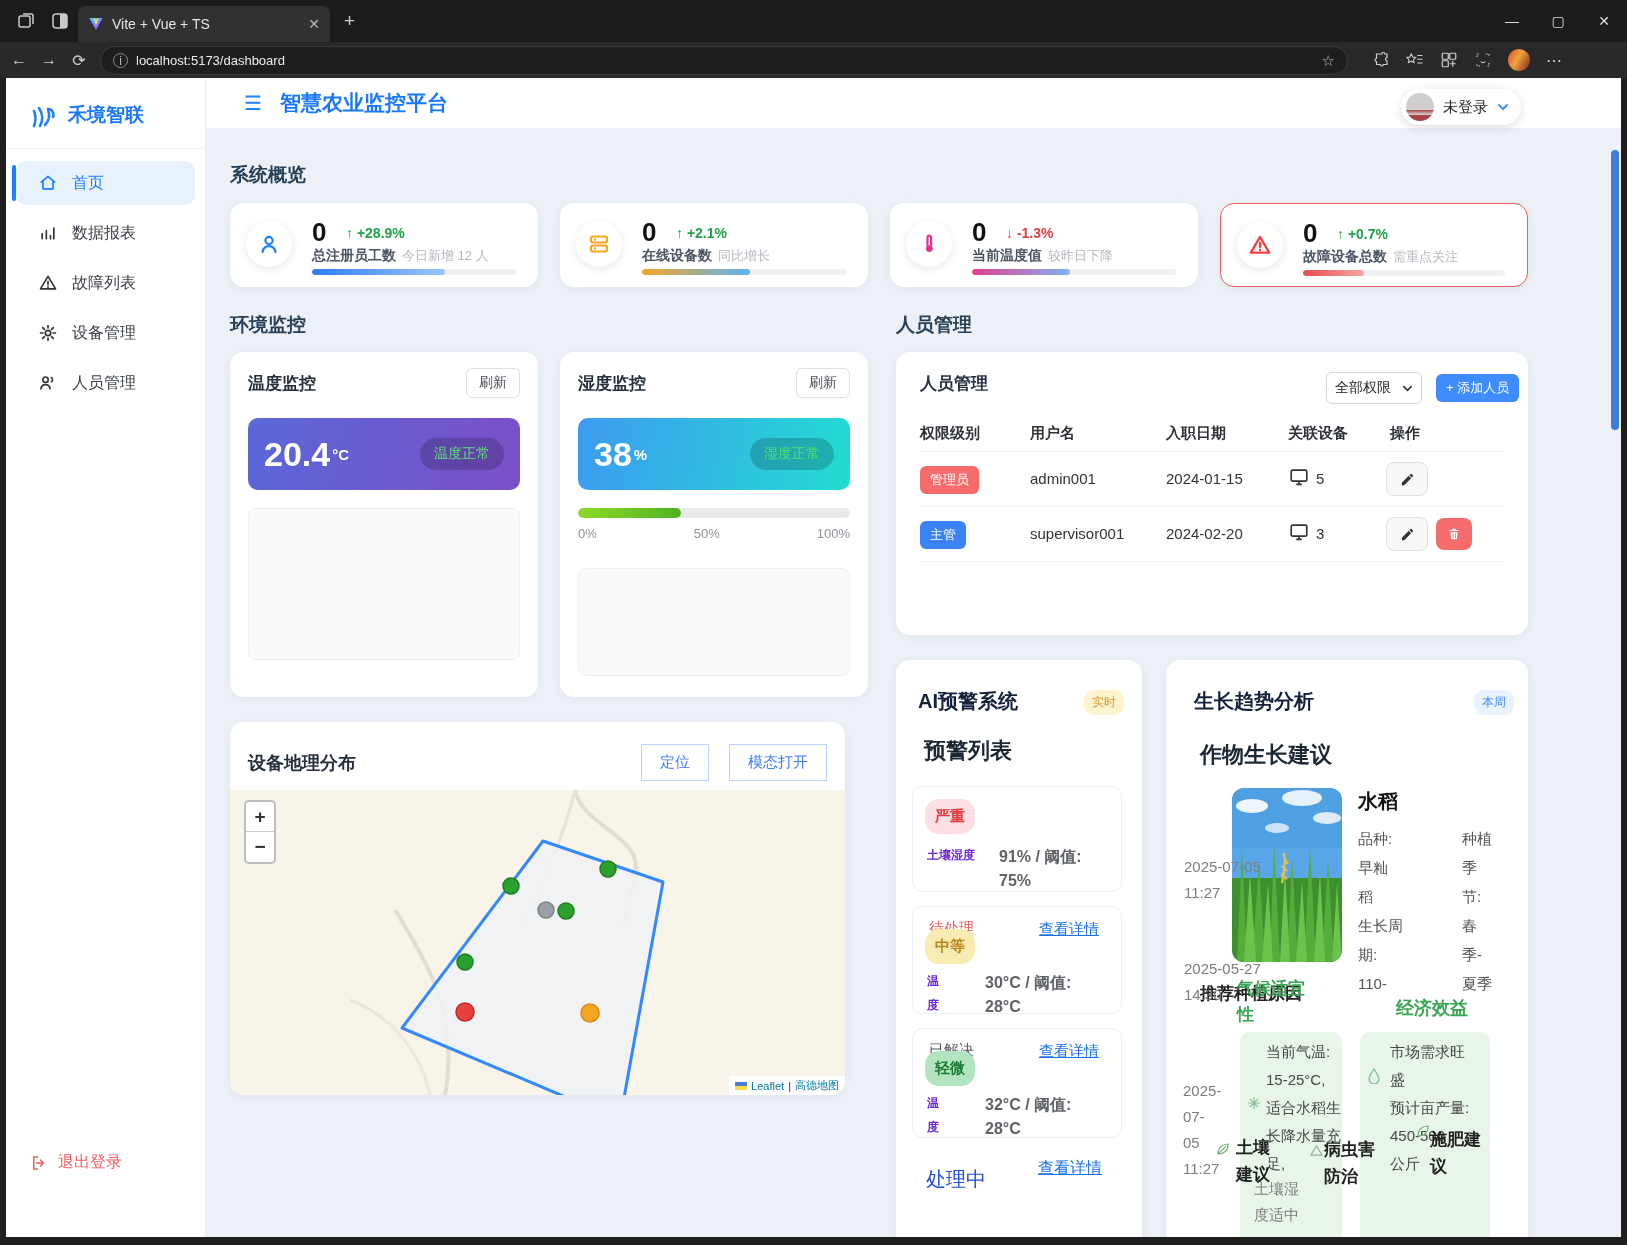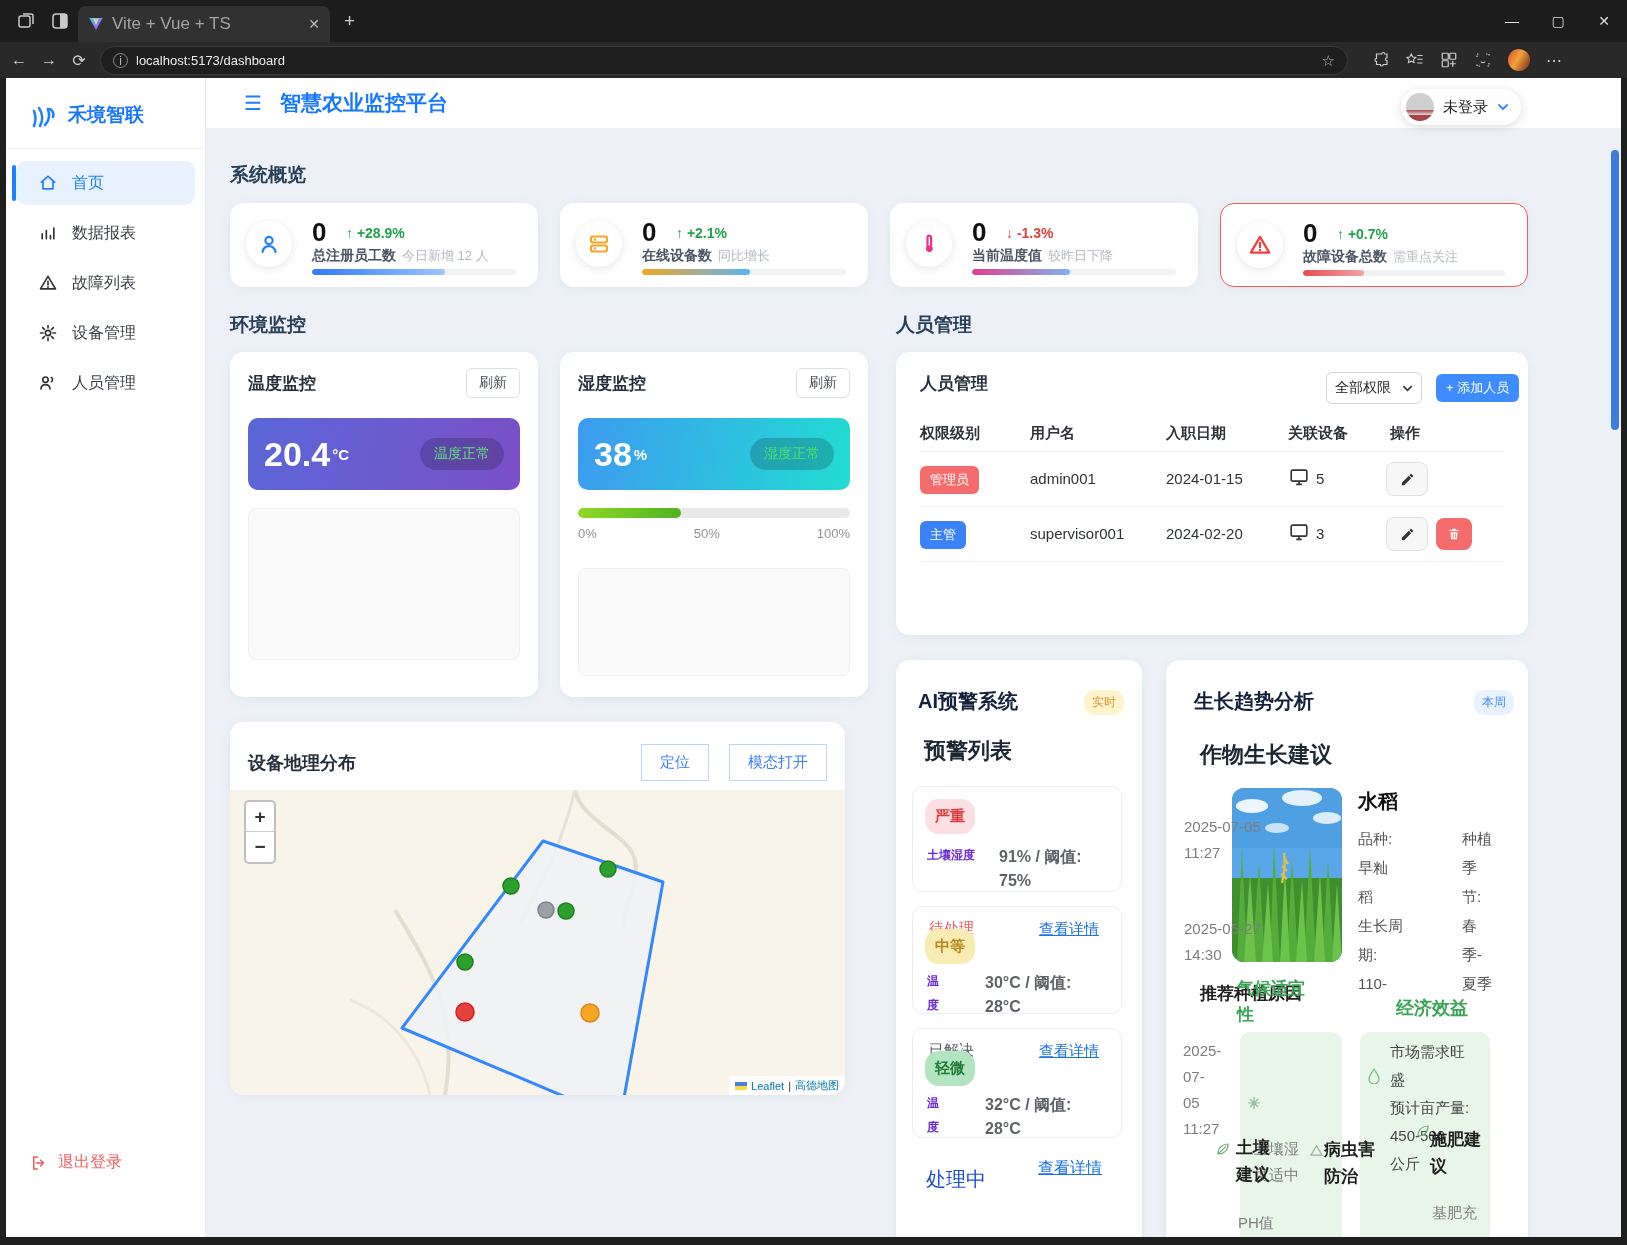--- a/index.html
+++ b/index.html
@@ -2,21 +2,21 @@
 <html><head>
 <meta charset="utf-8">
 <style>
   html,body{margin:0;padding:0;background:#000;}
   *{box-sizing:border-box;font-family:"Liberation Sans",sans-serif;}
   #root{position:relative;width:1627px;height:1245px;background:#edf1f7;overflow:hidden;}
   .abs{position:absolute;}
   
   .titlebar{left:0;top:0;width:1627px;height:42px;background:#1c1c1c;}
   .tab{left:78px;top:6px;width:252px;height:36px;background:#313131;border-radius:8px 8px 0 0;display:flex;align-items:center;padding:0 10px;gap:8px;}
-  .tab-title{color:#a3a3a3;font-size:17px;flex:1;white-space:nowrap;overflow:hidden;}
+  .tab-title{color:#e5e5e5;font-size:14px;flex:1;white-space:nowrap;overflow:hidden;}
   .tab-close{color:#bbb;font-size:14px;cursor:default;}
   .newtab{left:344px;top:10px;color:#c9c9c9;font-size:19px;}
   .winctl{top:0;height:42px;width:46px;display:flex;align-items:center;justify-content:center;color:#ddd;font-size:14px;}
   .toolbar{left:0;top:42px;width:1627px;height:36px;background:#292929;display:flex;align-items:center;}
   .nav-ic{width:30px;height:30px;display:flex;align-items:center;justify-content:center;color:#cfcfcf;font-size:16px;}
   .urlbar{left:100px;top:46px;width:1248px;height:29px;background:#1e1e1e;border:1px solid #3a3a3a;border-radius:15px;display:flex;align-items:center;padding:0 12px;gap:8px;}
   .url-text{color:#ececec;font-size:13px;flex:1;}
   .tb-right{position:absolute;right:64px;top:42px;height:36px;display:flex;align-items:center;gap:16px;}
   
   .frame{background:#1f1f1f;z-index:60;}
@@ -75,21 +75,21 @@
   .alert-status{position:absolute;font-size:15px;}
   .alert-link{position:absolute;font-size:15px;color:#1a73e8;text-decoration:underline;}
   .alert-metric{position:absolute;font-size:12px;font-weight:bold;color:#6d28d9;line-height:24px;}
   .alert-value{position:absolute;font-size:16px;font-weight:bold;color:#5f6368;line-height:24px;}
   
   .g-line{font-size:15px;color:#555;line-height:29px;}
   .g-green-head{color:#3aa655;font-weight:bold;}
   .g-box{position:absolute;background:#e7f6e9;border-radius:10px;z-index:2;}
   .g-box-text{font-size:15px;color:#474747;line-height:28px;}
   .g-bold{font-weight:bold;color:#1f1f1f;font-size:17px;line-height:27px;}
-  .g-gray{color:#7d7d7d;font-size:15px;line-height:26px;}
+  .g-gray{color:#7d7d7d;font-size:15px;line-height:26px;margin-top:40px;}
   .scroll-thumb{position:absolute;left:1611px;top:150px;width:8px;height:280px;background:#3d7de0;border-radius:4px;z-index:55;}
 </style>
 </head>
 <body>
 
 <div id="root">
 
   <div class="abs titlebar">
     <svg class="abs" style="left:16px;top:11px" width="20" height="20" viewBox="0 0 20 20">
         <rect x="3" y="5" width="11" height="11" rx="2" fill="none" stroke="#c9c9c9" stroke-width="1.5"></rect>
@@ -505,20 +505,27 @@
     <div class="abs" style="left:34px;top:322px;font-size:17px;font-weight:bold;color:#222;white-space:nowrap;z-index:2">推荐种植原因</div>
     <div class="abs g-green-head" style="left:71px;top:316px;width:76px;font-size:17px;line-height:26px;z-index:3">气候适宜性</div>
     <div class="abs g-green-head" style="left:230px;top:336px;font-size:18px;white-space:nowrap;z-index:3">经济效益</div>
 
     <div class="abs g-gray" style="left:17px;top:378px;width:38px;overflow:hidden;z-index:1">2025-07-05 11:27</div>
 
     <div class="g-box" style="left:74px;top:372px;width:102px;height:220px">
       <svg class="abs" style="left:7px;top:64px" width="14" height="14" viewBox="0 0 14 14">
           <path d="M7 1v12M1 7h12M3 3l8 8M11 3l-8 8" stroke="#8fbf9a" stroke-width="1.2"></path>
         </svg>
+      <div class="abs g-box-text" style="left:26px;top:6px">
+        <div>当前气温:</div>
+          <div>15-25°C,</div>
+        <div>适合水稻生</div>
+          <div>长降水量充</div>
+        <div>足,</div>
+      </div>
     </div>
 
     <div class="g-box" style="left:194px;top:372px;width:130px;height:220px">
       <svg class="abs" style="left:8px;top:36px" width="12" height="16" viewBox="0 0 12 16">
           <path d="M6 1 C9 6 11 8 11 11 a5 5 0 0 1-10 0 C1 8 3 6 6 1z" fill="none" stroke="#7cc28a" stroke-width="1.3"></path>
         </svg>
       <div class="abs g-box-text" style="left:30px;top:6px">
         <div>市场需求旺</div>
           <div>盛</div>
         <div>预计亩产量:</div>

